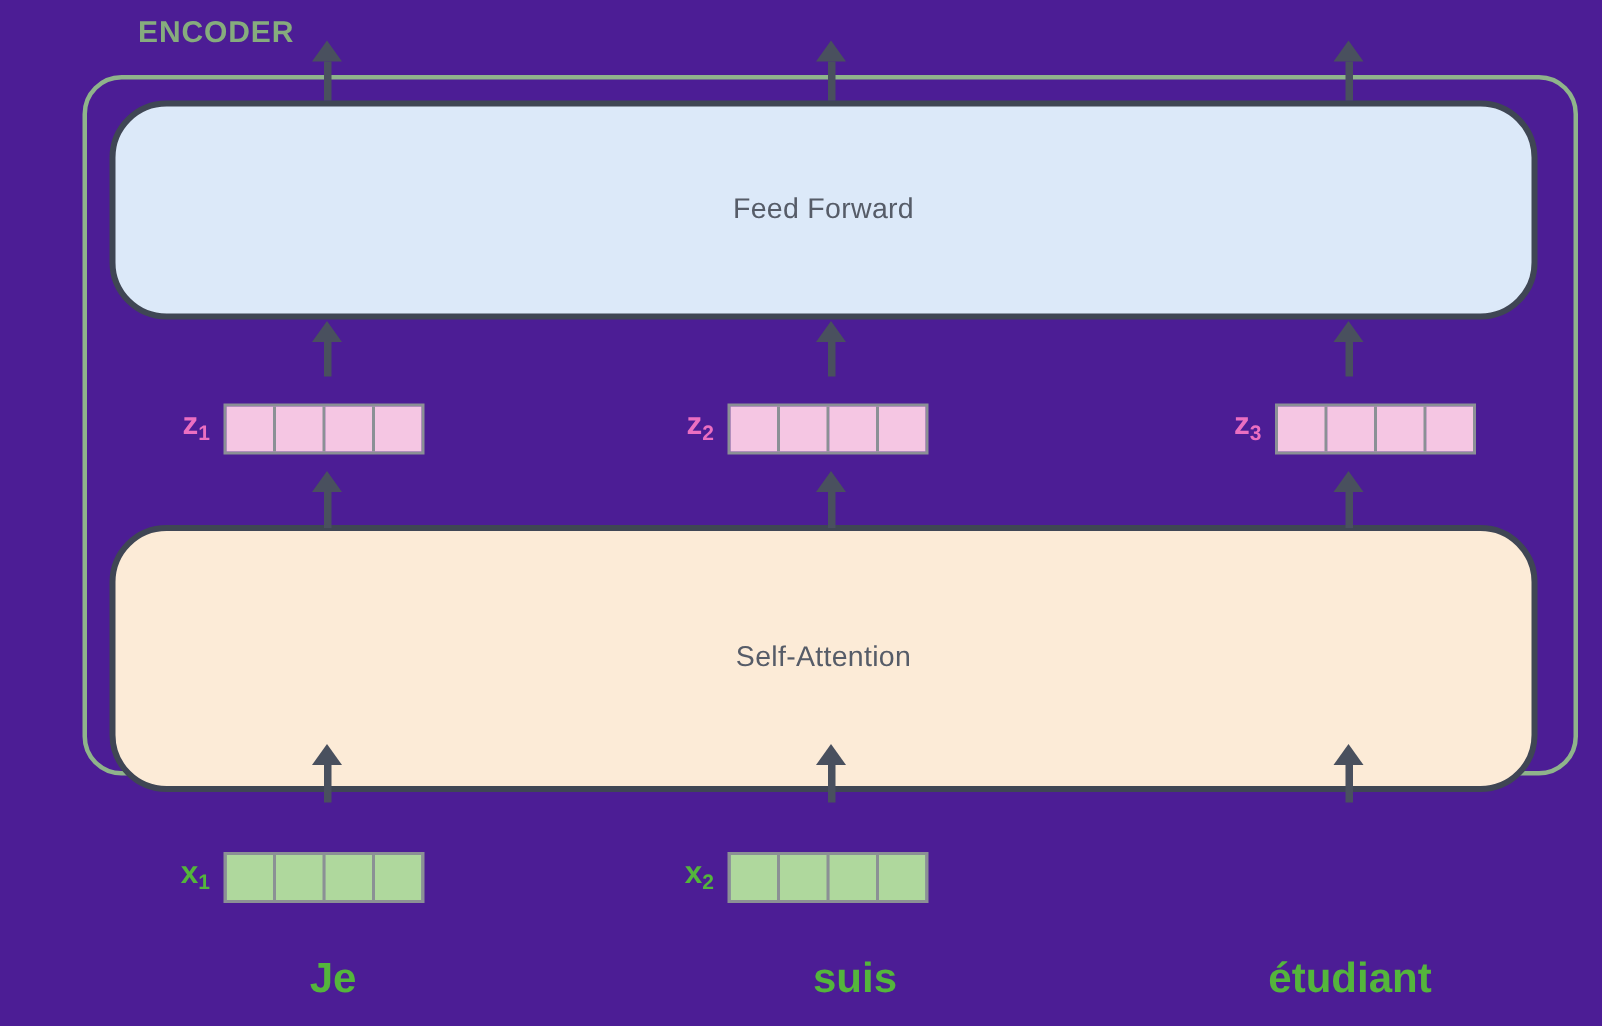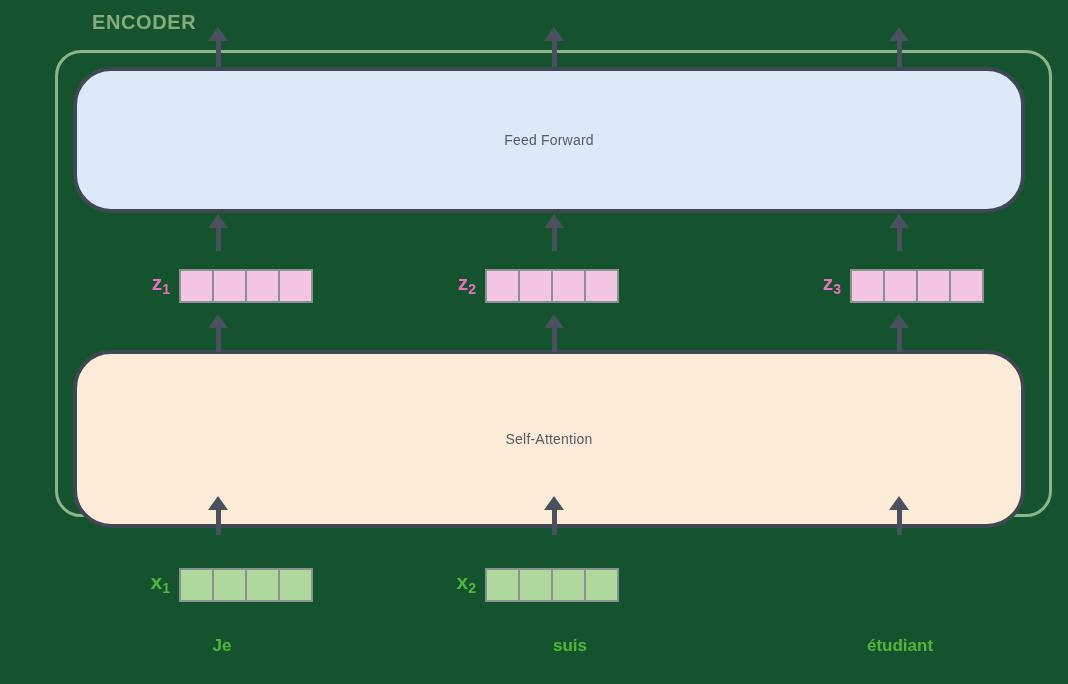--- a/index.html
+++ b/index.html
@@ -5,21 +5,21 @@
   html, body {
     margin: 0;
     padding: 0;
     background: #ffffff;
     font-family: "Liberation Sans", "DejaVu Sans", sans-serif;
   }
   .stage {
     position: relative;
     width: 1068px;
     height: 684px;
-    background: #14532d;
+    background: #4c1d95;
     overflow: hidden;
   }
 
   
   .encoder-label {
     position: absolute;
     left: 92px;
     top: 11px;
     font-size: 20px;
     font-weight: 700;
@@ -43,21 +43,21 @@
     left: 73px;
     width: 952px;
     border: 4px solid var(--layer-border, #3f4654);
     border-radius: 38px;
     display: flex;
     align-items: center;
     justify-content: center;
     box-sizing: border-box;
   }
   .layer-box .layer-label {
-    font-size: 14px;
+    font-size: 19px;
     letter-spacing: 0.2px;
     color: var(--layer-text, #565c68);
   }
   .feed-forward {
     top: 67px;
     height: 146px;
     background: var(--feed-forward-fill, #dce9f9);
   }
   .self-attention {
     top: 350px;
@@ -120,28 +120,28 @@
   .vec-label .sub {
     font-size: 14px;
     vertical-align: -4px;
   }
 
   
   .word {
     position: absolute;
     top: 636px;
     transform: translateX(-50%);
-    font-size: 17px;
+    font-size: 28px;
     font-weight: 700;
     color: var(--word-color, #54b53c);
     white-space: nowrap;
   }
 
   
-  .col1 { left: 149px; margin-left: 30px; }
+  .col1 { left: 149px; }
   .col2 { left: 485px; }
   .col3 { left: 830px; margin-left: 20px; }
   .arrow.acol1 { left: 208px; }
   .arrow.acol2 { left: 544px; }
   .arrow.acol3 { left: 889px; }
   .arrow.r-top      { top: 27px;  height: 40px; }
   .arrow.r-below-ff { top: 214px; height: 37px; }
   .arrow.r-above-sa { top: 314px; height: 38px; }
   .arrow.r-bottom   { top: 496px; height: 39px; }
   .z-row { top: 269px; }

